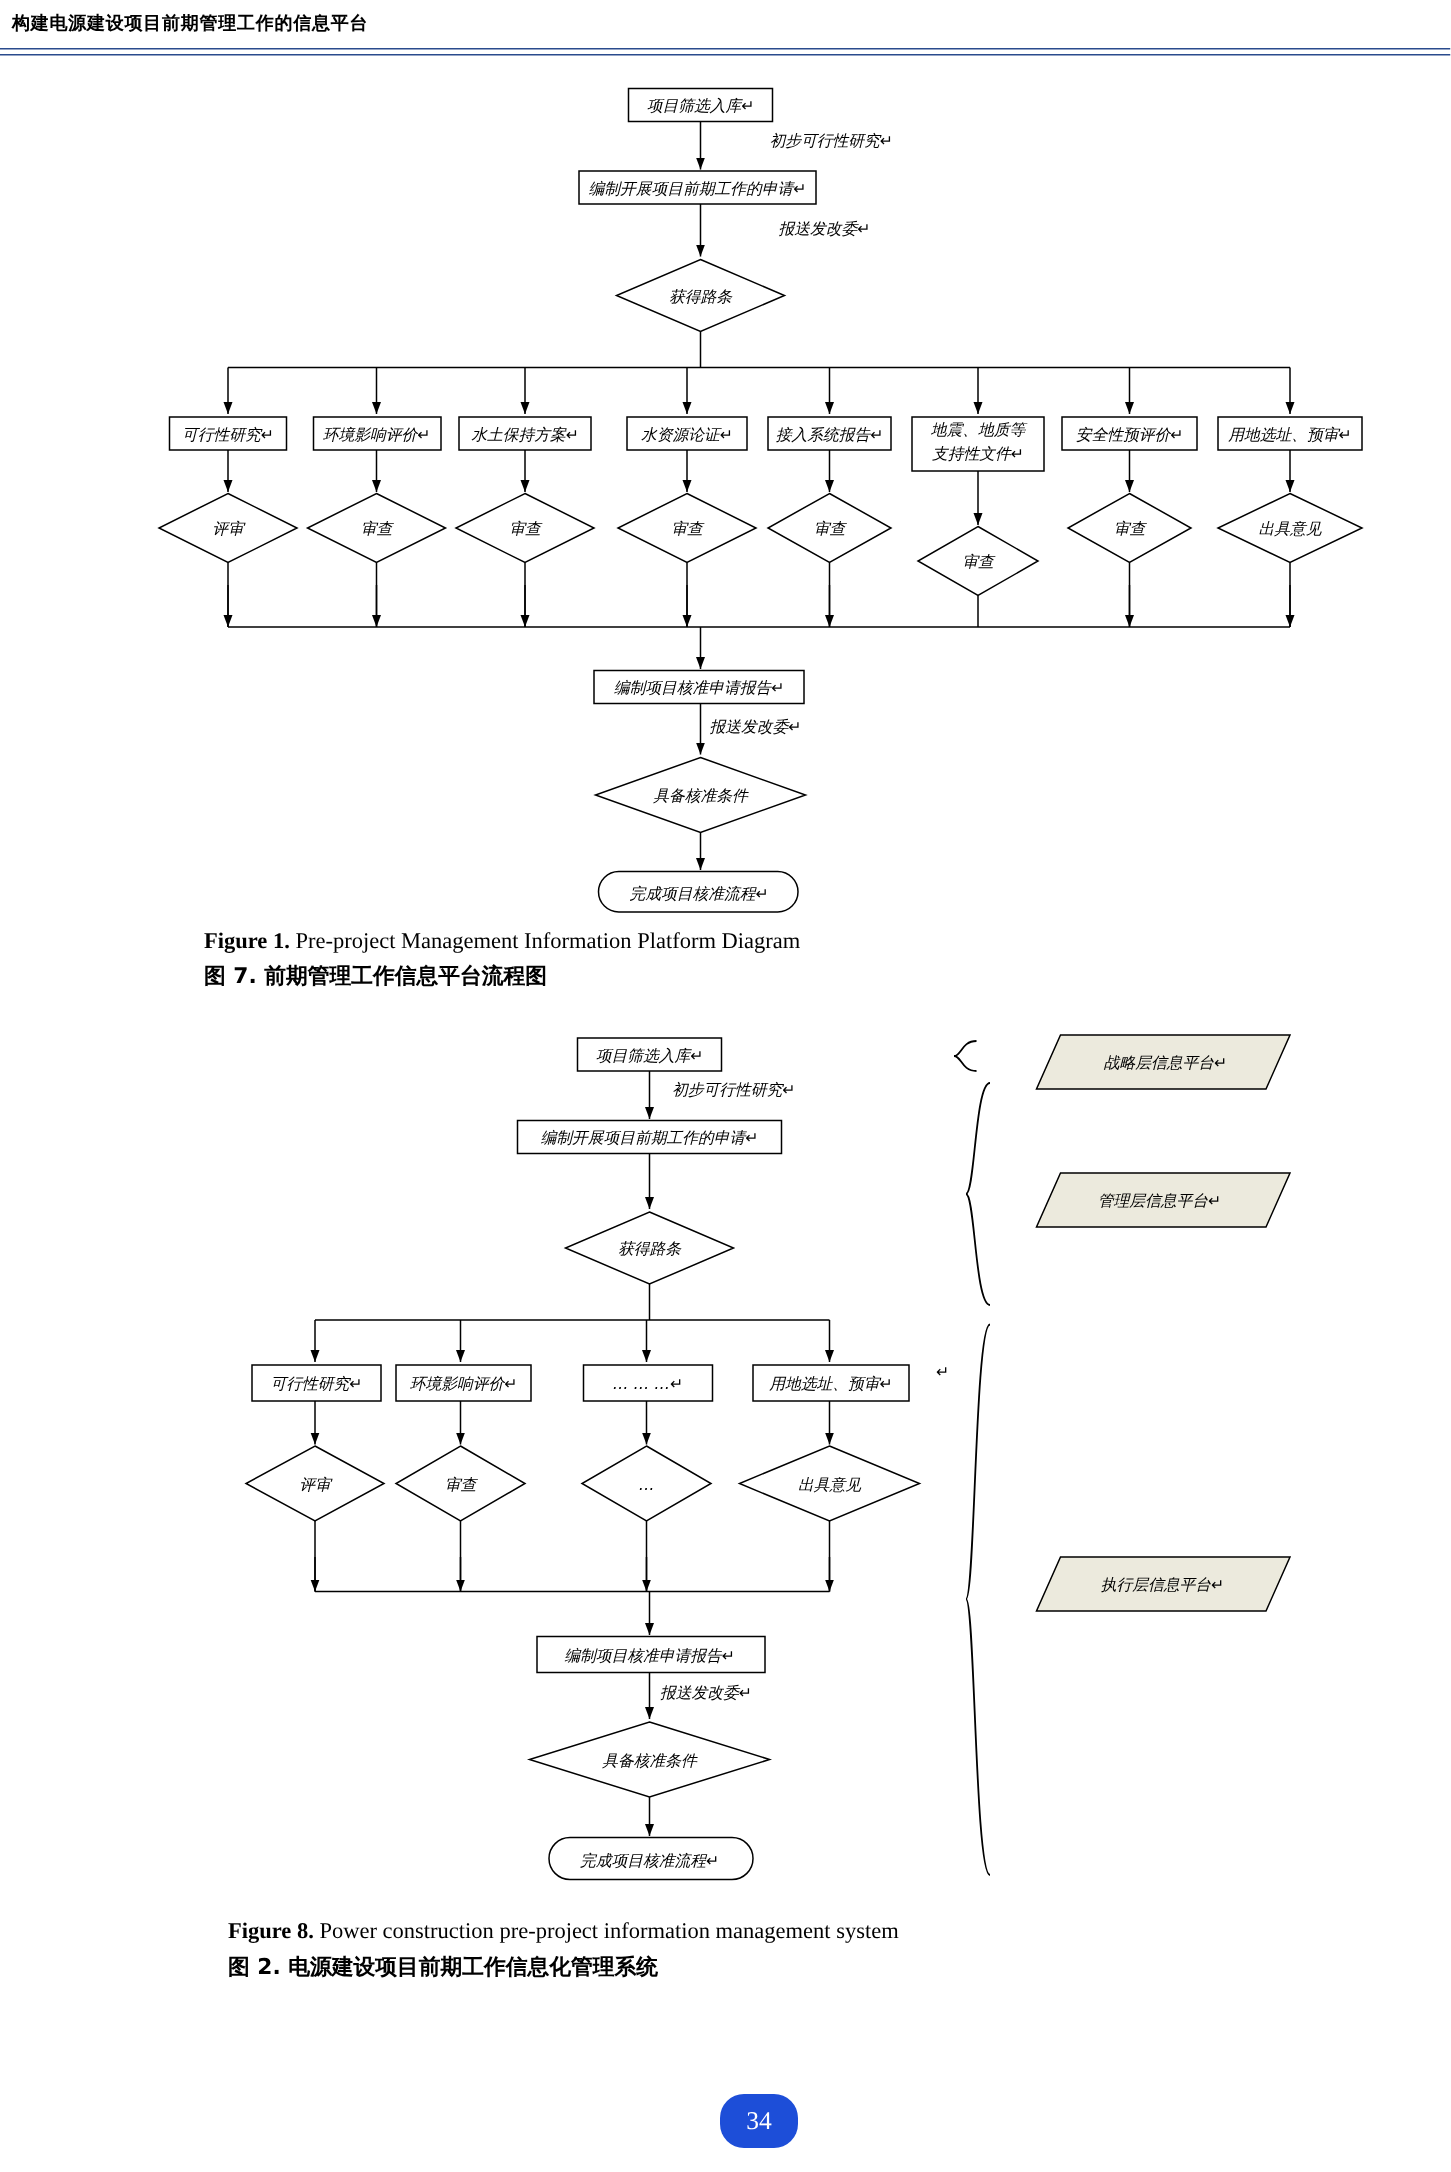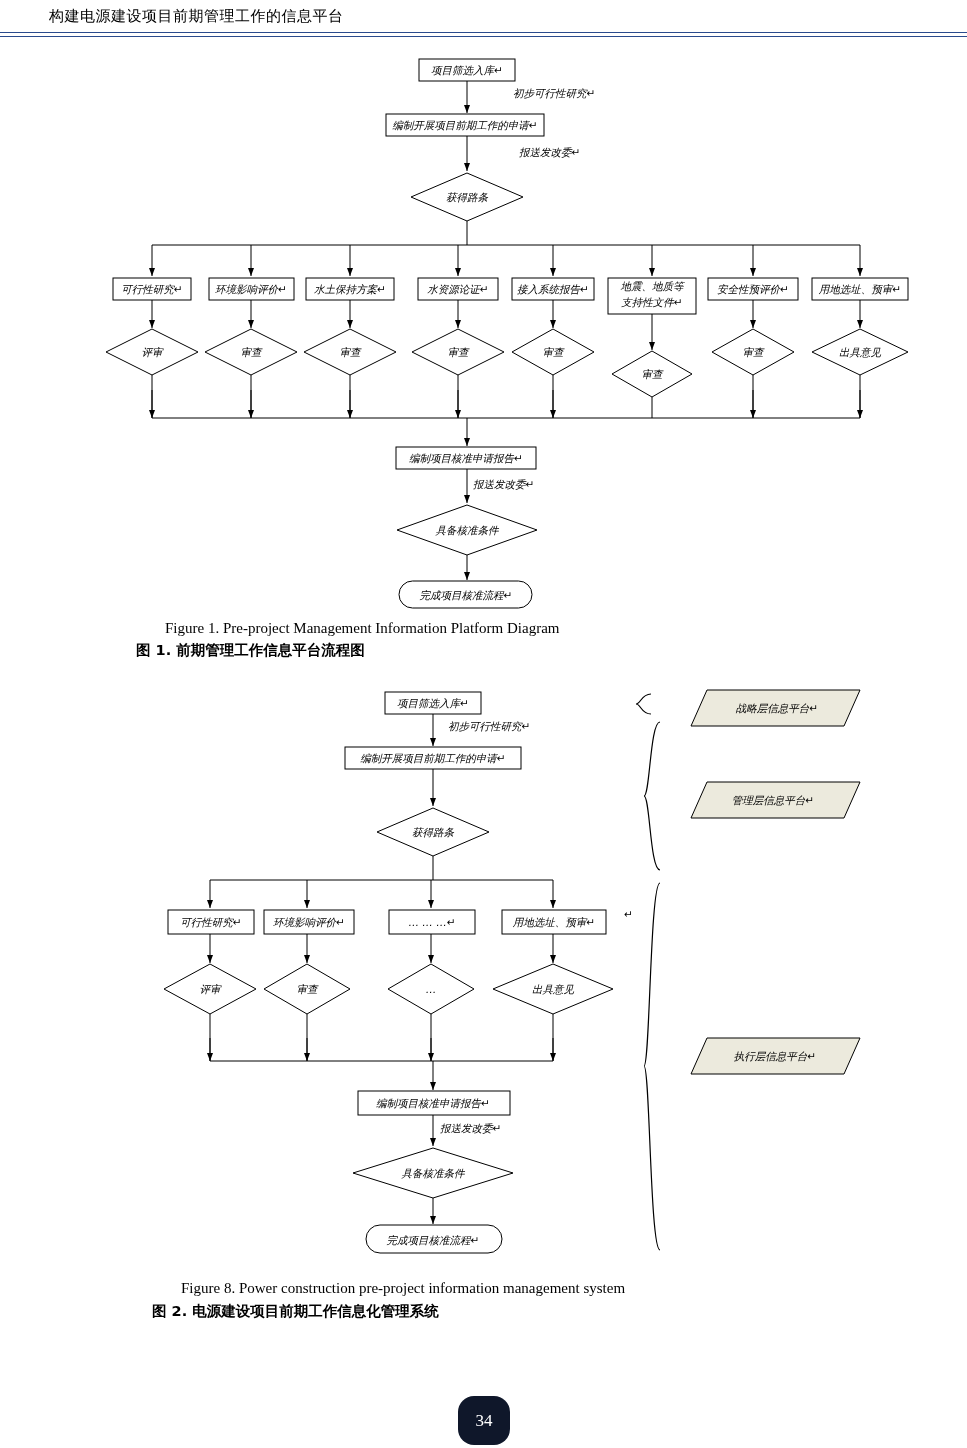--- a/index.html
+++ b/index.html
@@ -5,39 +5,39 @@
   html,body{margin:0;padding:0;}
   body{
     width:967px;height:1448px;position:relative;background:#ffffff;
     font-family:"Liberation Sans","DejaVu Sans",sans-serif;
     color:#000;overflow:hidden;
   }
   .page-header{
     position:absolute;left:0;top:0;width:967px;height:34px;
   }
   .page-header .htxt{
-    position:absolute;left:8px;top:7px;font-size:15px;font-weight:normal;
-    font-family:"DejaVu Sans",sans-serif;letter-spacing:0.5px;margin-left:41px;
+    position:absolute;left:8px;top:7px;font-size:12px;font-weight:bold;
+    font-family:"DejaVu Sans",sans-serif;letter-spacing:0.5px;
   }
   .hrule{
     position:absolute;left:0;top:32px;width:967px;height:2px;
     border-top:1px solid #2a4b8d;border-bottom:1px solid #2a4b8d;height:3px;
   }
   .fig-wrap{position:absolute;left:0;font-style:italic;}
   svg{display:block;}
   text{font-family:"DejaVu Sans",sans-serif;}
   .cap{
     position:absolute;font-family:"Liberation Serif","DejaVu Serif",serif;
     font-size:15px;color:#000;
   }
-  .cap b{font-weight:normal;margin-left:29px;}
+  .cap b{font-weight:bold;}
   .cap-cn{font-family:"DejaVu Sans",sans-serif;font-size:14.5px;font-weight:bold;}
   .pagenum{
-    position:absolute;left:458px;top:1396px;width:52px;height:49px;
-    border-radius:16px;background:#0f172a;color:#fff;
+    position:absolute;left:480px;top:1396px;width:52px;height:36px;
+    border-radius:16px;background:#1d4ed8;color:#fff;
     font-family:"Liberation Serif",serif;font-size:17px;
     display:flex;align-items:center;justify-content:center;
   }
 </style>
 </head>
 <body>
 
 <div class="page-header">
   <div class="htxt">构建电源建设项目前期管理工作的信息平台</div>
 </div>
@@ -158,21 +158,21 @@
     <text x="467" y="494">具备核准条件</text>
     <text x="466" y="559">完成项目核准流程↵</text>
   </g>
 </svg>
 </div>
 
 <div class="cap" style="left:136px;top:620px;">
   <b>Figure 1.</b><span> Pre-project Management Information Platform Diagram</span>
 </div>
 <div class="cap cap-cn" style="left:136px;top:641px;">
-  <span>图 1.</span><span> 前期管理工作信息平台流程图</span>
+  <span>图 7.</span><span> 前期管理工作信息平台流程图</span>
 </div>
 
 <div class="fig-wrap" style="top:678px;left:0;">
 <svg width="967" height="600" viewBox="0 0 967 600">
   <defs>
     <marker id="arr2" markerWidth="9" markerHeight="9" refX="8" refY="3" orient="auto">
       <path d="M0,0 L8,3 L0,6 z" fill="#000"></path>
     </marker>
   </defs>
   <g fill="none" stroke="#000" stroke-width="1">

